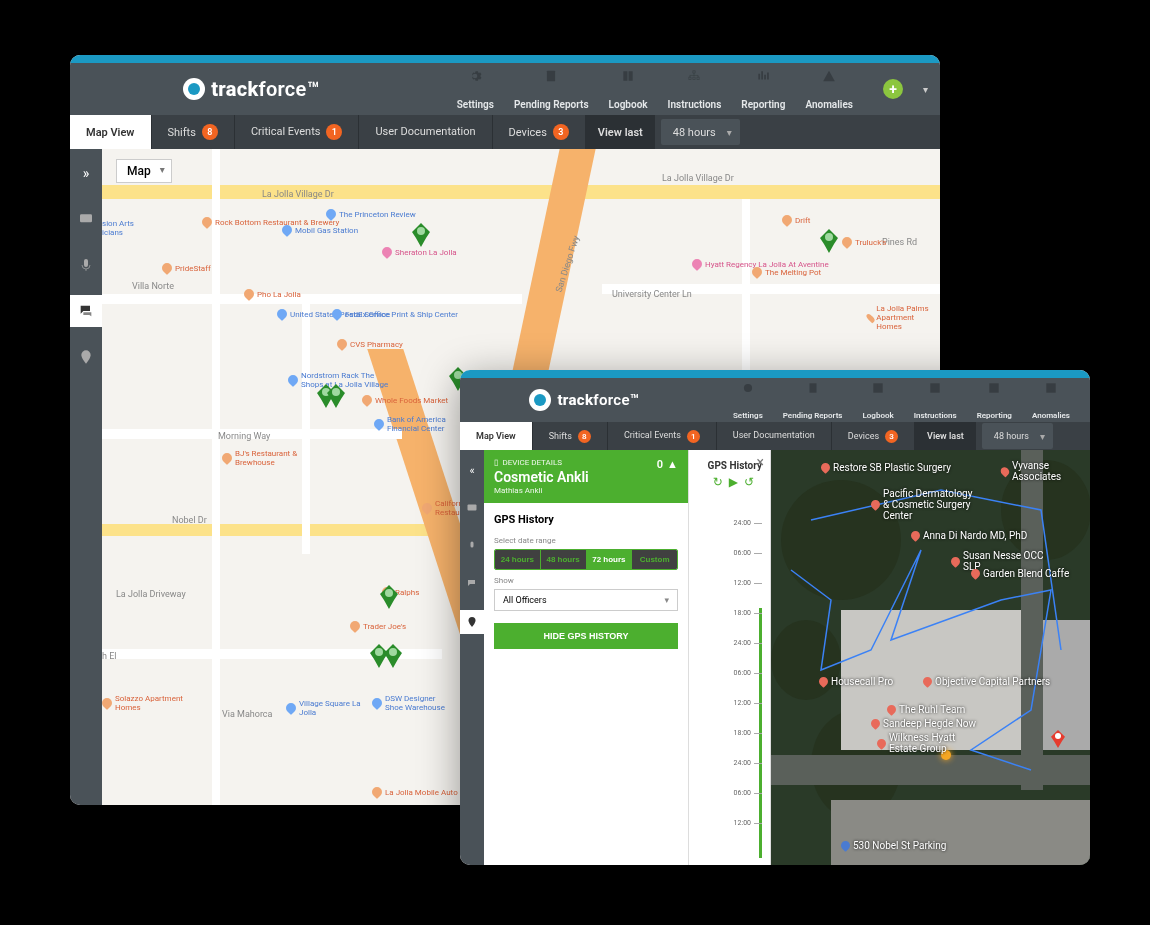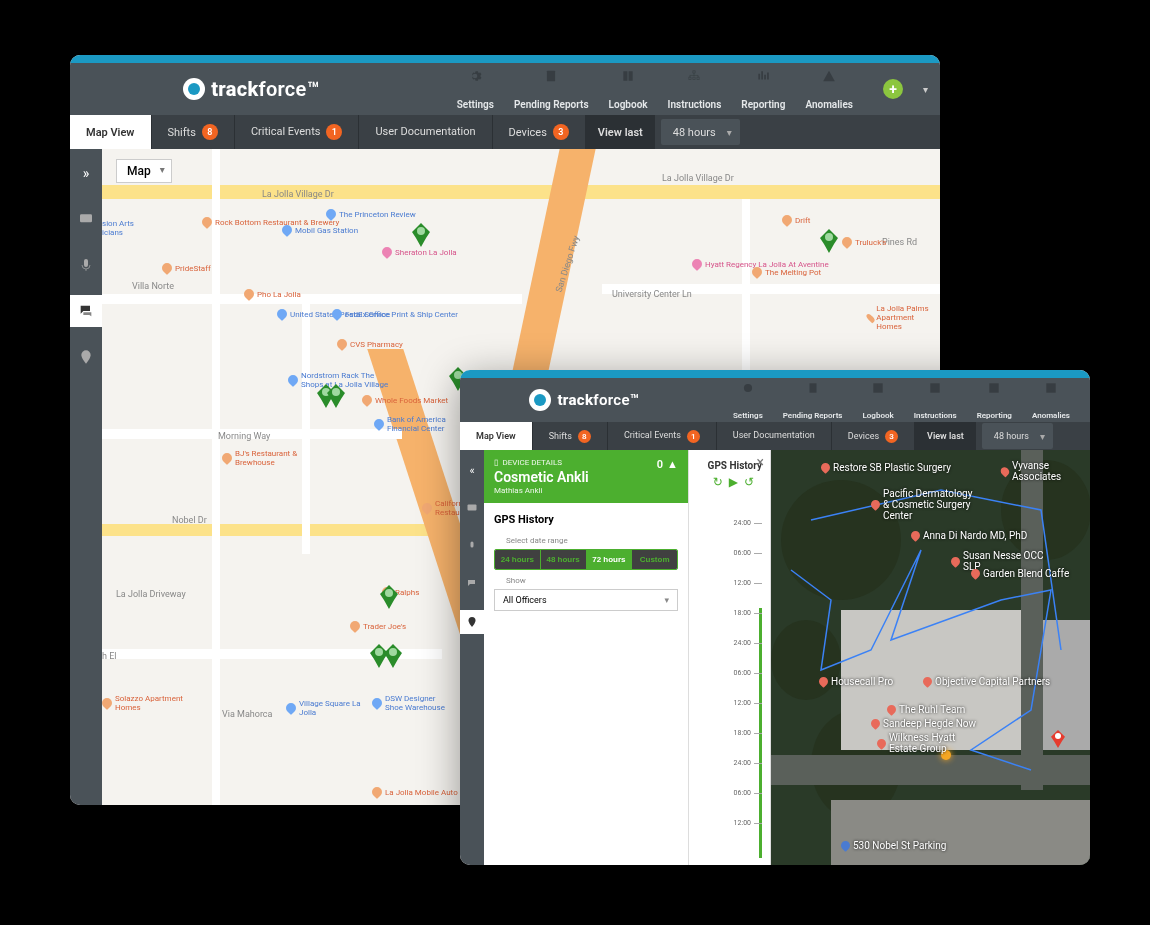--- a/index.html
+++ b/index.html
@@ -66,21 +66,21 @@
 
   
   .panel { width: 205px; background: #fff; display: flex; flex-direction: column; border-right: 1px solid #ddd; }
   .panel-head { background: #4caf2f; color: #fff; padding: 8px 10px; position: relative; }
   .panel-head .meta { font-size: 8px; opacity: .9; display: flex; align-items: center; gap: 4px; }
   .panel-head .name { font-size: 14px; font-weight: 600; margin-top: 2px; }
   .panel-head .sub { font-size: 8px; opacity: .9; margin-top: 1px; }
   .panel-head .alert { position: absolute; right: 10px; top: 8px; display: flex; align-items: center; gap: 4px; font-size: 11px; font-weight: 600; }
   .panel-body { padding: 10px; flex: 1; overflow: auto; }
   .panel-body h4 { font-size: 11px; font-weight: 700; margin-bottom: 10px; }
-  .section-label { font-size: 8px; color: #888; margin: 6px 12px 4px; }
+  .section-label { font-size: 8px; color: #888; margin: 6px 0 4px; }
   .range-btns { display: flex; border: 1px solid #4caf2f; border-radius: 2px; overflow: hidden; }
   .range-btns button { flex: 1; border: none; background: #404040; color: #4caf2f; font-size: 8px; padding: 5px 0; cursor: pointer; border-right: 1px solid #4caf2f; font-weight: 600; }
   .range-btns button:last-child { border-right: none; }
   .range-btns button.sel { background: #4caf2f; color: #fff; }
   .select { width: 100%; border: 1px solid #ccc; padding: 5px 8px; font-size: 9px; position: relative; cursor: pointer; }
   .select::after { content: '▾'; position: absolute; right: 8px; color: #888; }
   .hide-btn { width: 100%; background: #4caf2f; color: #fff; border: none; padding: 8px; font-size: 9px; font-weight: 700; margin-top: 12px; cursor: pointer; }
 
   .history-col { width: 82px; background: #fff; border-right: 1px solid #ddd; position: relative; }
   .history-head { padding: 10px 8px 6px; text-align: right; position: relative; }
@@ -470,20 +470,21 @@
         <h4>GPS History</h4>
         <div class="section-label">Select date range</div>
         <div class="range-btns">
           <button>24 hours</button>
           <button>48 hours</button>
           <button class="sel">72 hours</button>
           <button>Custom</button>
         </div>
         <div class="section-label">Show</div>
         <div class="select"><span>All Officers</span></div>
+        <button class="hide-btn">HIDE GPS HISTORY</button>
       </div>
     </div>
 
     <div class="history-col">
       <div class="history-head">
         <span class="close">×</span>
         <h5>GPS History</h5>
         <div class="play-row">
           <span>↻</span>
           <span>▶</span>

